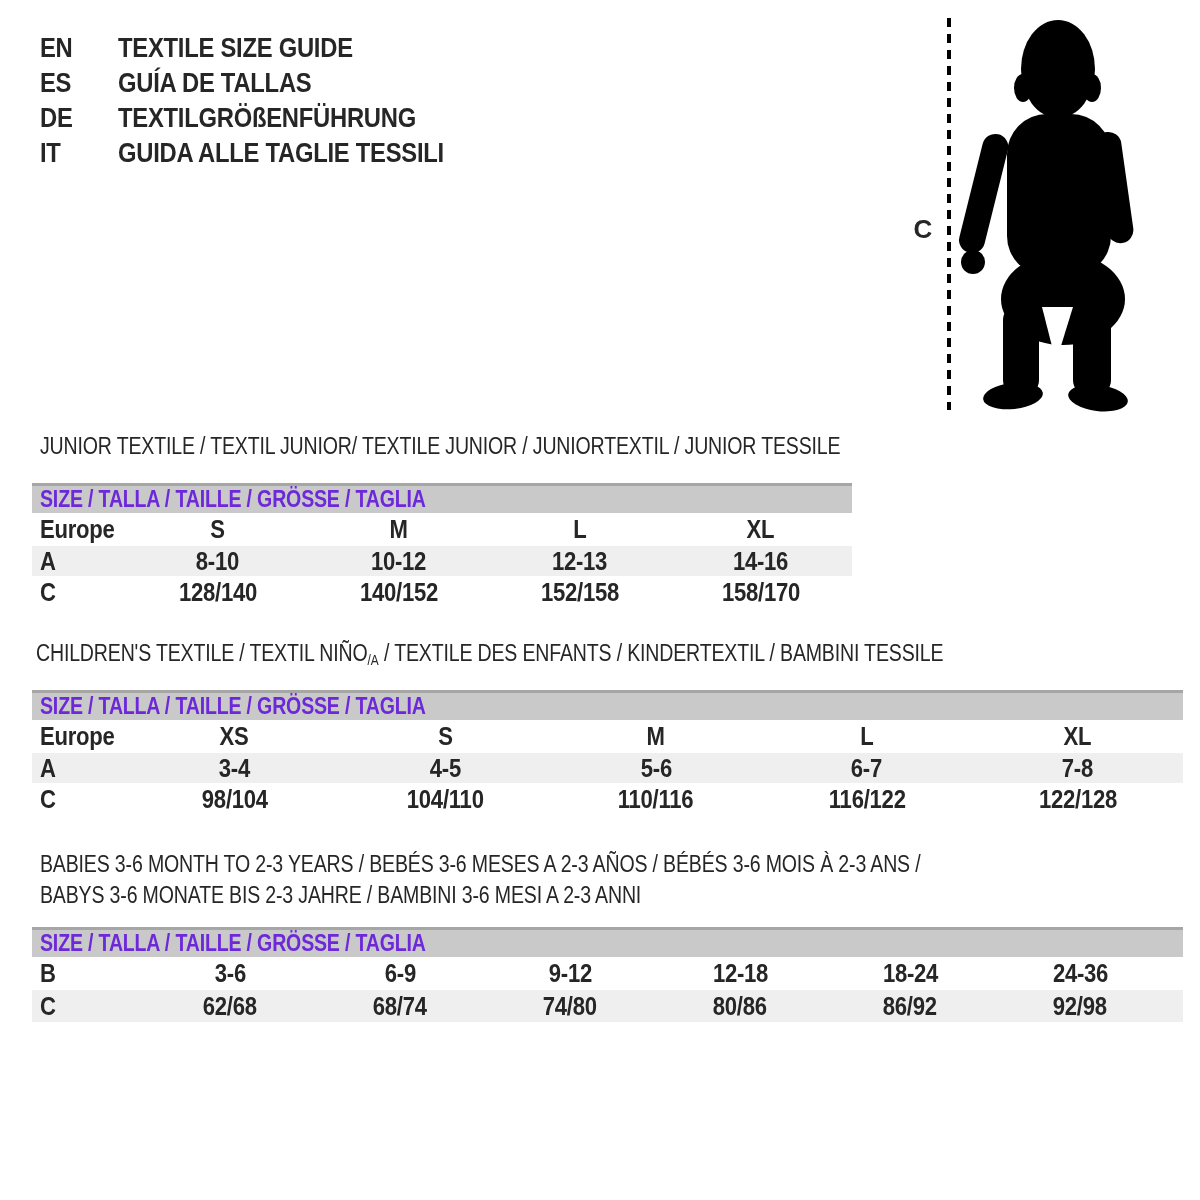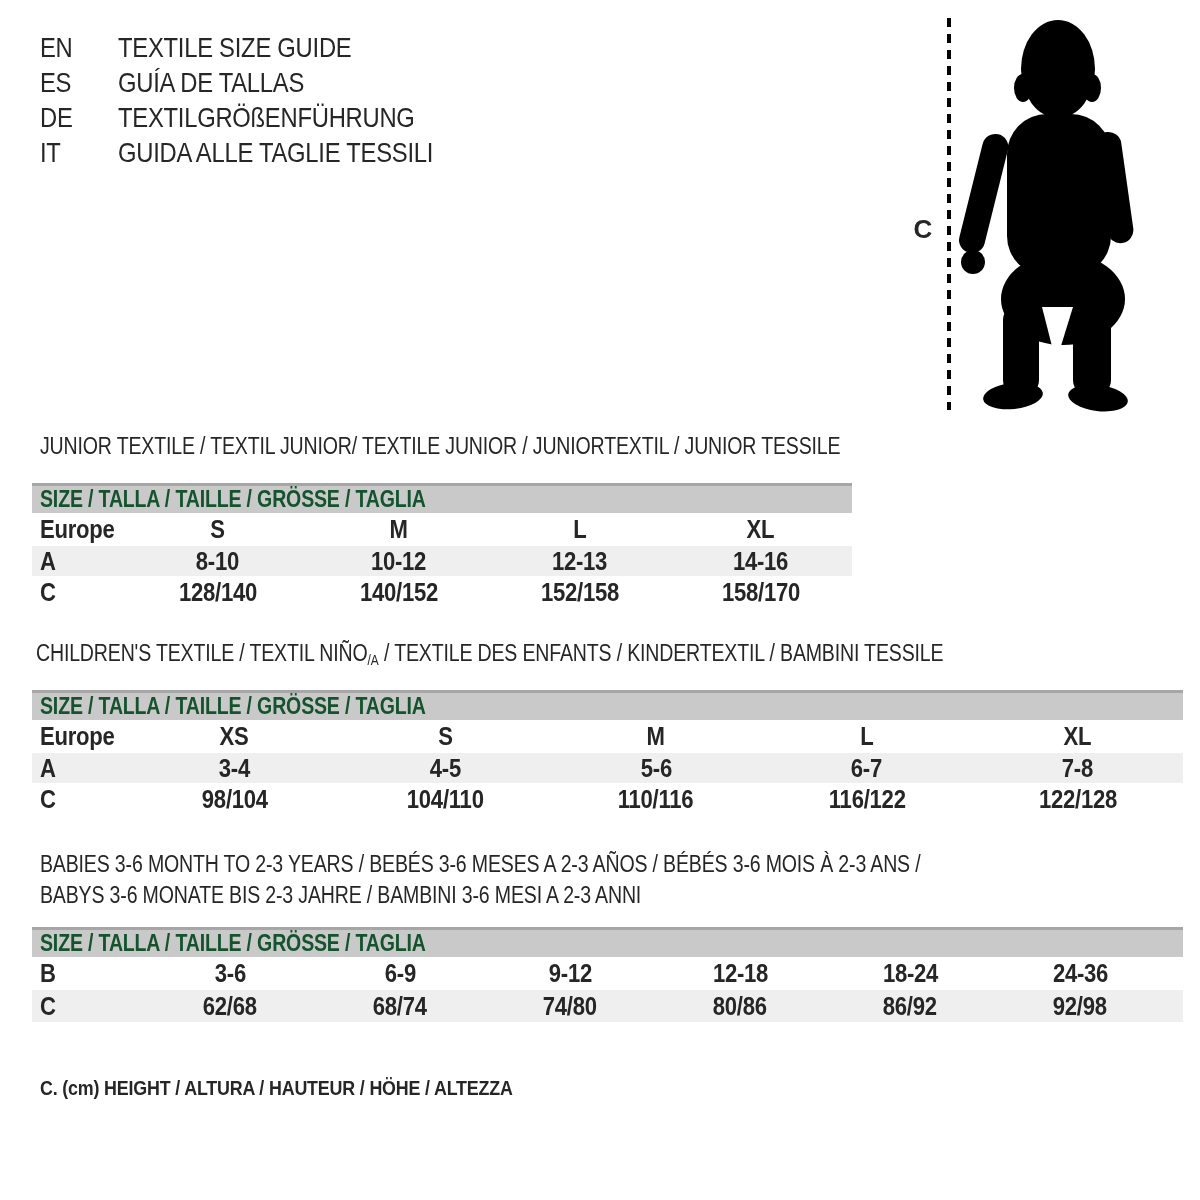--- a/index.html
+++ b/index.html
@@ -9,34 +9,34 @@
     color:#262626;overflow:hidden;
   }
   .abs{position:absolute;}
 
   
   .cx{display:inline-block;transform:scaleX(0.85);transform-origin:0 50%;white-space:nowrap;}
   .cc{display:inline-block;transform:scaleX(0.85);transform-origin:50% 50%;white-space:nowrap;}
 
   
   .lang-block{left:40px;top:30px;}
-  .lang-row{display:flex;height:35px;align-items:center;font-size:28px;font-weight:normal;letter-spacing:-0.3px;}
+  .lang-row{display:flex;height:35px;align-items:center;font-size:28px;font-weight:bold;letter-spacing:-0.3px;}
   .lang-code{width:78px;flex:0 0 78px;}
 
   
   .sec-title{font-weight:normal;font-size:23px;letter-spacing:-0.2px;line-height:27px;}
   .sec-title .sub{font-size:14px;vertical-align:-4px;letter-spacing:0;}
   .babies-title{line-height:31px;}
 
   
   .size-table{position:absolute;}
   .thead{
     height:30px;background:#c9c9c9;border-top:3px solid #a6a6a6;box-sizing:border-box;
     display:flex;align-items:center;padding-left:8px;
-    font-size:23px;font-weight:bold;color:#14532d;letter-spacing:-0.2px;
+    font-size:23px;font-weight:bold;color:#6d28d9;letter-spacing:-0.2px;
   }
   .trow{display:grid;align-items:center;font-size:26px;font-weight:bold;letter-spacing:-0.3px;height:32px;}
   .trow.alt{background:#efefef;}
   .junior .trow{grid-template-columns:95px repeat(4,181px);}
   .children .trow{grid-template-columns:97px repeat(5,1fr);}
   .babies .trow{grid-template-columns:113px repeat(6,170px);}
   .lbl{padding-left:8px;}
   .cell{text-align:center;}
 
   
@@ -181,16 +181,13 @@
     <span class="cell"><span class="cc">62/68</span></span>
     <span class="cell"><span class="cc">68/74</span></span>
     <span class="cell"><span class="cc">74/80</span></span>
     <span class="cell"><span class="cc">80/86</span></span>
     <span class="cell"><span class="cc">86/92</span></span>
     <span class="cell"><span class="cc">92/98</span></span>
   </div>
 </div>
 
 <div class="abs legend">
-  <div class="legend-line">
-      <span class="cx">C. (cm) HEIGHT / ALTURA / HAUTEUR / HÖHE / ALTEZZA</span>
-    </div>
 </div>
 
 </body></html>

